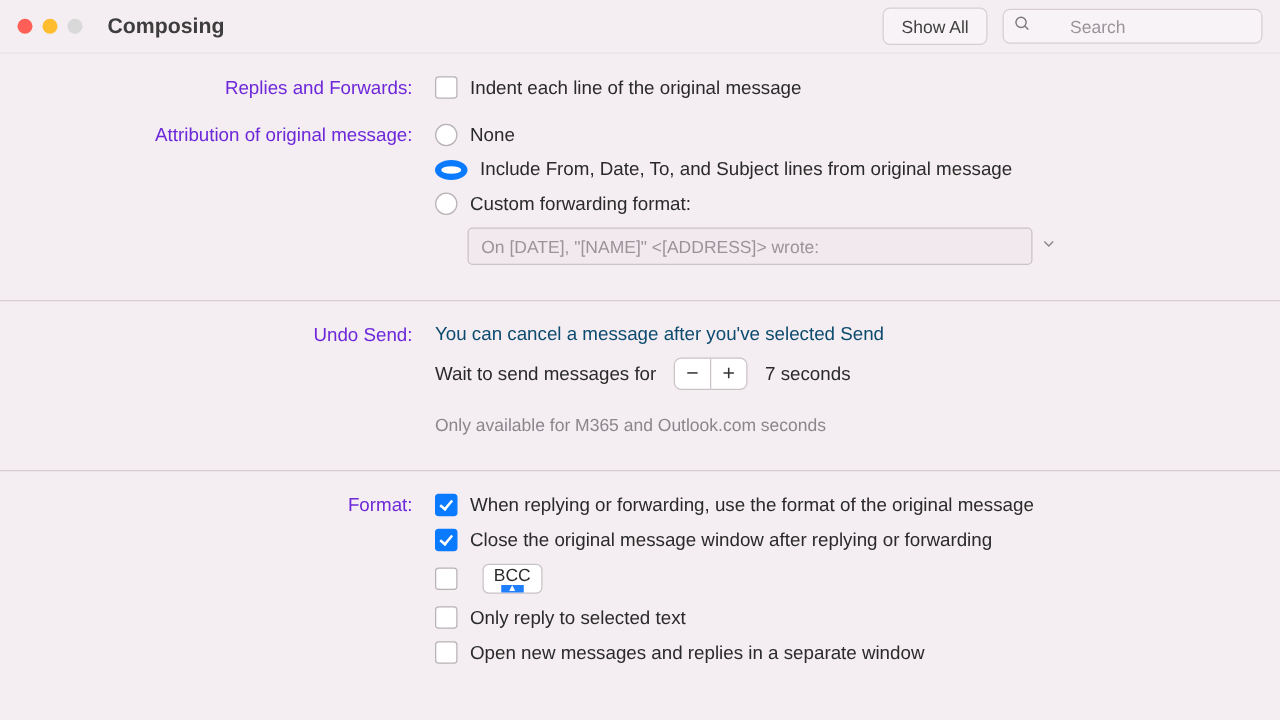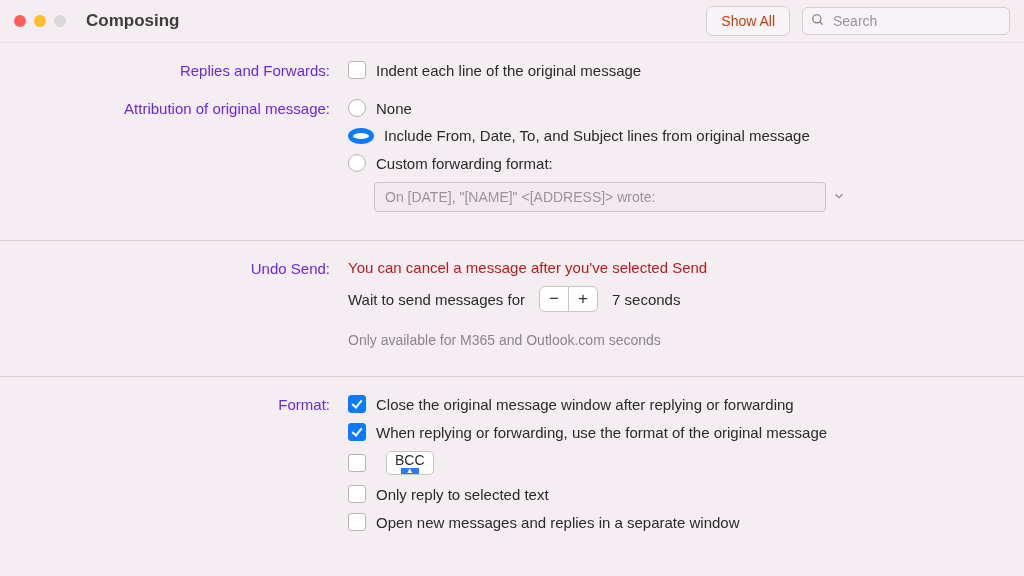--- a/index.html
+++ b/index.html
@@ -5,40 +5,40 @@
   html,body{margin:0;padding:0;background:#f4edf1;font-family:-apple-system,"Helvetica Neue",Arial,sans-serif;font-size:15px;color:#2a2a2a;}
   .window{width:1024px;height:576px;overflow:hidden;background:#f4edf1;}
   .titlebar{display:flex;align-items:center;height:42px;padding:0 14px;border-bottom:1px solid rgba(0,0,0,0.05);}
   .traffic{display:flex;gap:8px;margin-right:20px;}
   .dot{width:12px;height:12px;border-radius:50%;}
   .red{background:#ff5f57;}
   .yellow{background:#febc2e;}
   .grey{background:#d9d9d9;}
   .title{font-weight:600;font-size:17px;color:#3d3d3d;}
   .spacer{flex:1;}
-  .showall{border:1px solid #d6cfd2;border-radius:6px;background:#f8f3f6;padding:6px 14px;font-size:14px;color:#c2410c;margin-right:12px;}
-  .search{display:flex;align-items:center;border:1px solid #d6cfd2;background:#f8f3f6;border-radius:6px;padding:4px 8px;width:190px;}
+  .showall{border:1px solid #d6cfd2;border-radius:6px;background:#f8f3f6;padding:6px 14px;font-size:14px;color:#404040;margin-right:12px;}
+  .search{display:flex;align-items:center;border:1px solid #d6cfd2;background:#f8f3f6;border-radius:6px;padding:4px 8px;width:190px;gap:23px;}
   .search svg{width:14px;height:14px;margin-right:6px;stroke:#7a7a7a;fill:none;stroke-width:2;}
   .search input{border:none;background:transparent;outline:none;font-size:14px;width:100%;color:#444;}
   .search input::placeholder{color:#9a949a;}
   .separator{height:1px;background:#d6cfd2;margin:0;}
   .section{padding:18px 20px 18px 20px;}
   .row{display:flex;align-items:flex-start;margin-bottom:10px;}
   .label{width:310px;text-align:right;padding-top:1px;padding-right:18px;color:#6d28d9;font-size:15px;}
   .controls{flex:1;}
   .chk,.rad{display:flex;align-items:center;margin-bottom:10px;font-size:15px;}
   .checkbox{width:16px;height:16px;min-width:16px;border:1px solid #b8b1b5;border-radius:3px;background:#fff;margin-right:10px;display:flex;align-items:center;justify-content:center;}
   .checkbox.checked{background:#0a7aff;border-color:#0a7aff;}
   .checkbox.checked::after{content:"";display:block;width:4px;height:8px;border:solid #fff;border-width:0 2px 2px 0;transform:rotate(40deg);margin-top:-2px;}
   .radio{width:16px;height:16px;min-width:16px;border:1px solid #b8b1b5;border-radius:50%;background:#fff;margin-right:10px;display:flex;align-items:center;justify-content:center;}
   .radio.selected{border:5px solid #0a7aff;width:6px;height:6px;}
   .dd{display:flex;align-items:center;margin-left:26px;margin-top:2px;}
   .ddbox{border:1px solid #c9c2c6;background:#f1e9ed;color:#9a949a;font-size:14px;padding:6px 10px;border-radius:4px;width:430px;}
   .chev{width:14px;height:14px;margin-left:6px;}
-  .undo-note{color:#b91c1c;margin-bottom:10px;}
+  .undo-note{color:#0c4a6e;margin-bottom:10px;}
   .waitline{display:flex;align-items:center;margin-bottom:20px;}
   .stepper{display:flex;border:1px solid #c9c2c6;border-radius:6px;margin:0 14px;background:#fff;}
   .stepper .btn{width:28px;height:24px;display:flex;align-items:center;justify-content:center;font-size:17px;color:#333;}
   .stepper .btn:first-child{border-right:1px solid #c9c2c6;}
   .hint{color:#8c868c;font-size:14px;}
   .bcc{display:inline-flex;align-items:center;border:1px solid #c9c2c6;background:#fff;border-radius:5px;margin-left:10px;height:22px;overflow:hidden;flex-direction:column;}
   .bcc .txt{padding:0 8px;font-size:14px;}
   .bcc .sel{background:#1f7fff;color:#fff;width:18px;height:100%;display:flex;flex-direction:column;align-items:center;justify-content:center;font-size:8px;line-height:6px;}
 </style>
 </head>
@@ -124,25 +124,25 @@
   </div>
 
   <div class="separator"></div>
 
   <div class="section">
     <div class="row">
       <div class="label">Format:</div>
       <div class="controls">
         <div class="chk">
           <div class="checkbox checked"></div>
-          <span>Close the original message window after replying or forwarding</span>
+          <span>When replying or forwarding, use the format of the original message</span>
         </div>
         <div class="chk">
           <div class="checkbox checked"></div>
-          <span>When replying or forwarding, use the format of the original message</span>
+          <span>Close the original message window after replying or forwarding</span>
         </div>
         <div class="chk">
           <div class="checkbox"></div>
           <div class="bcc">
             <span class="txt">BCC</span>
             <span class="sel">▲<br>▼</span>
           </div>
         </div>
         <div class="chk">
           <div class="checkbox"></div>

